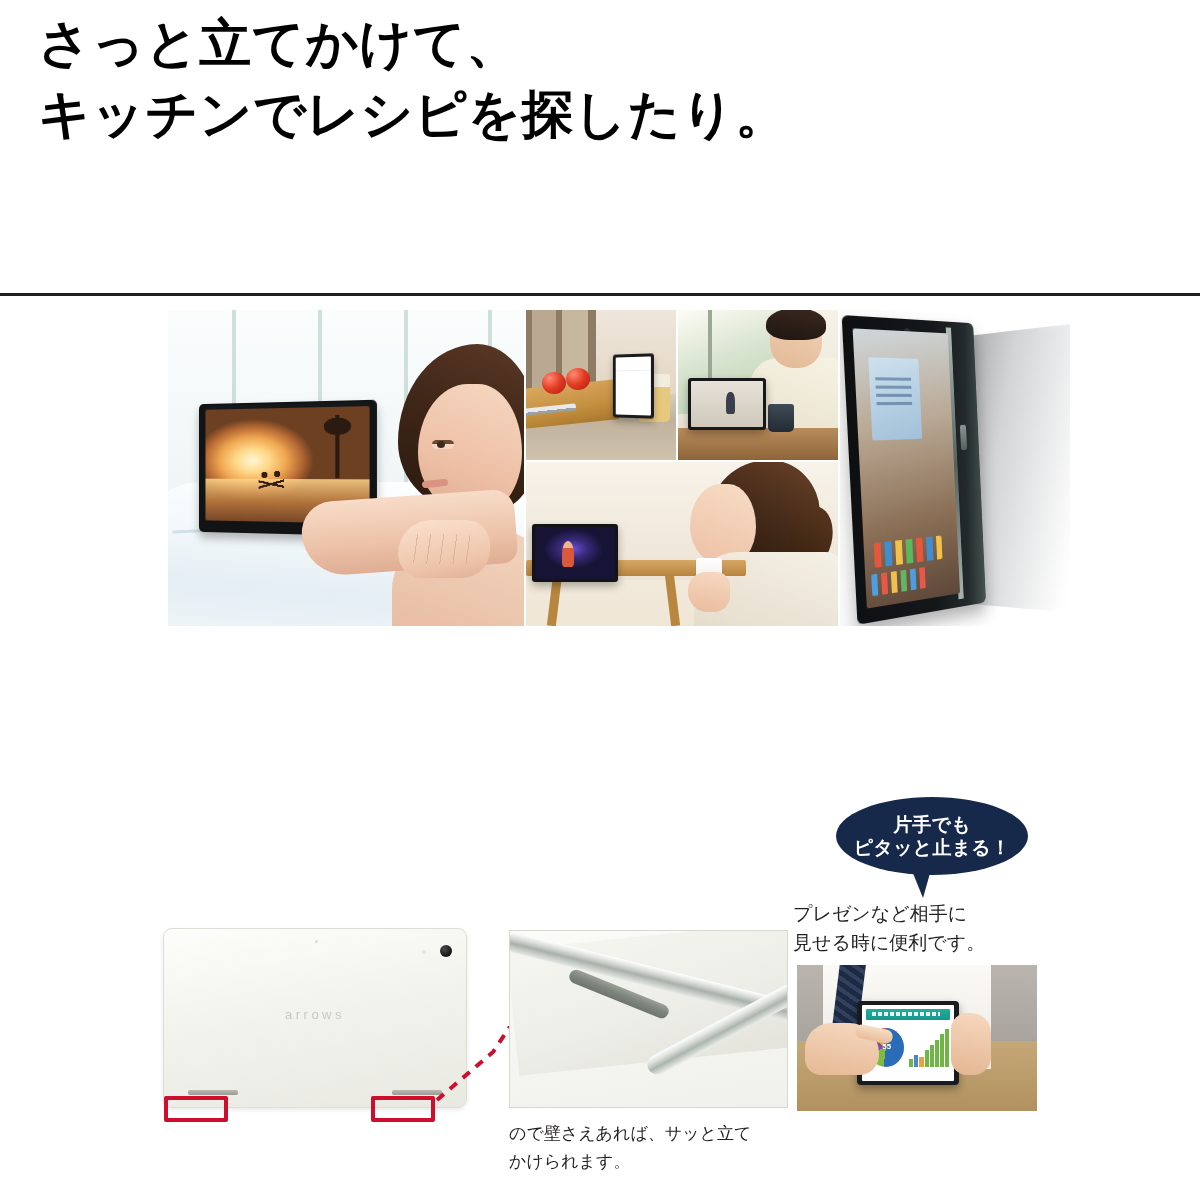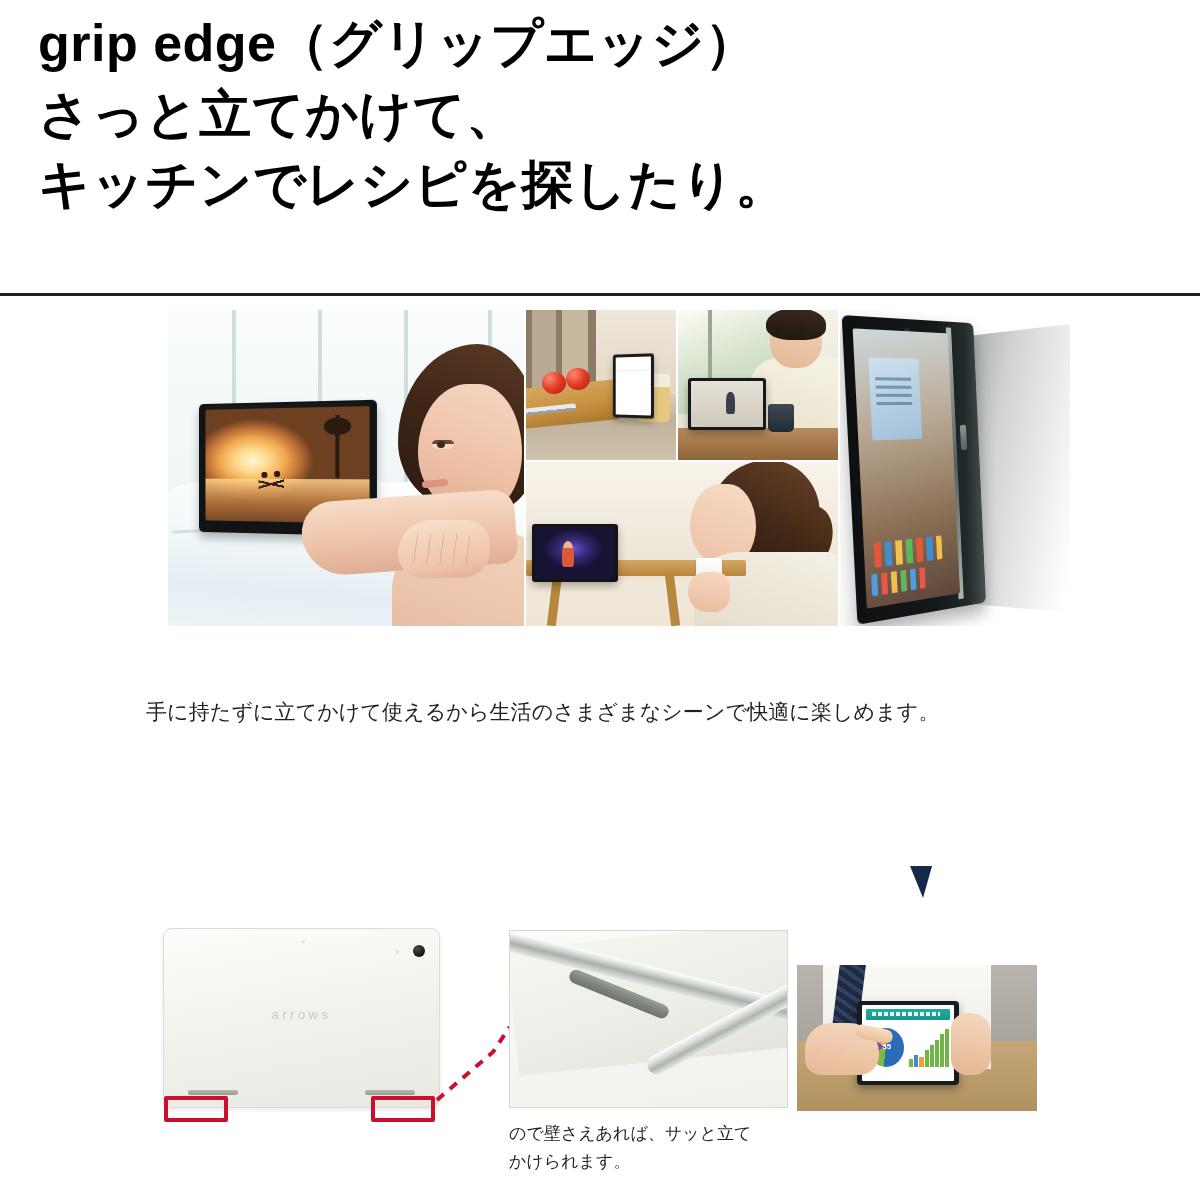--- a/index.html
+++ b/index.html
@@ -285,21 +285,21 @@
     position: absolute; left: 146px; top: 637px;
     font-size: 29px; font-weight: 700; color: #1b1b1b; letter-spacing: .3px;
   }
   .sec-body {
     position: absolute; left: 146px; top: 692px; width: 960px;
     font-size: 21px; line-height: 1.92; color: #231f20; letter-spacing: .1px;
   }
 
   
   .back-photo {
-    position: absolute; left: 163px; top: 928px; width: 277px; height: 180px;
+    position: absolute; left: 163px; top: 928px; width: 304px; height: 180px;
     background: linear-gradient(170deg,#fdfdfb 0%, #f4f4ef 40%, #e9e9e2 100%);
     border: 1px solid #dedcd4;
     border-radius: 9px;
     box-shadow: 0 2px 5px rgba(0,0,0,.09);
   }
   .bp-logo {
     position:absolute; left:50%; top:48%; transform: translate(-50%,-50%);
     font-size: 13px; letter-spacing: 3.5px; color: #c9c9c2; font-weight:400;
   }
   .bp-cam { position:absolute; right:14px; top:16px; width:12px; height:12px;
@@ -433,21 +433,20 @@
     background: linear-gradient(190deg,#f6d8bf 0%, #e4b693 100%);
     border-radius: 16px 20px 18px 16px;
   }
 </style>
 </head>
 <body>
 
 <div id="page">
 
   <div class="headline">
-    <div class="headline-line">grip edge（グリップエッジ）</div>
     <div class="headline-line">さっと立てかけて、</div>
     <div class="headline-line">キッチンでレシピを探したり。</div>
   </div>
   <div class="header-rule"></div>
 
   <div class="collage">
 
     <div class="tile tile-bath">
       <div class="bath-window"></div>
       <div class="bath-tub"></div>
@@ -523,25 +522,32 @@
         <div class="st-screen">
           <div class="st-widget"></div>
           <div class="st-icons"></div>
           <div class="st-icons2"></div>
         </div>
       </div>
     </div>
   </div>
 
   <div class="sec-body">
-    <div>手に持たずに立てかけて使えるから生活のさまざまなシーンで快適に楽しめます。</div>
-  </div>
-
+  </div>
+
+  <div class="bubble">
+    <div class="bubble-line">片手でも</div>
+    <div class="bubble-line">ピタッと止まる！</div>
+  </div>
   <div class="bubble-tail"></div>
 
+  <div class="present-caption">
+    <div>プレゼンなど相手に</div>
+    <div>見せる時に便利です。</div>
+  </div>
 
   <div class="present-photo">
     <div class="pp-shirt"></div>
     <div class="pp-tie"></div>
     <div class="pp-tablet">
       <div class="pp-screen">
         <div class="pp-title"></div>
         <div class="pp-pie"></div>
         <div class="pp-bars-real">
           <i style="height:22%"></i>

